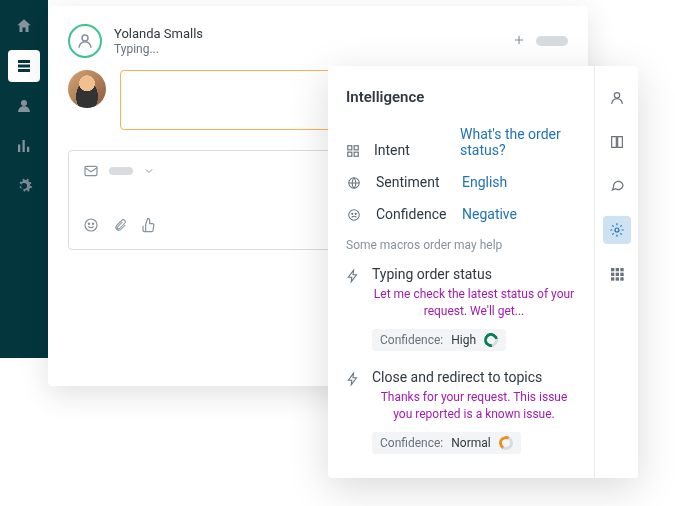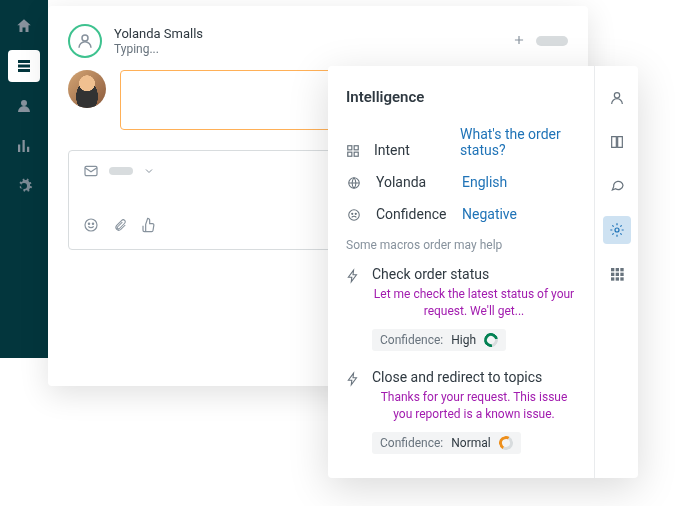--- a/index.html
+++ b/index.html
@@ -168,21 +168,21 @@
       <span class="val">What's the order status?</span>
     </div>
 
     <div class="intel-row">
       <span class="ico">
         <svg width="14" height="14" viewBox="0 0 24 24" fill="none" stroke="currentColor" stroke-width="1.8">
             <circle cx="12" cy="12" r="9"></circle>
             <path d="M3 12h18M12 3a14 14 0 010 18M12 3a14 14 0 000 18"></path>
           </svg>
       </span>
-      <span class="lbl">Yolanda</span>
+      <span class="lbl">Sentiment</span>
       <span class="val">English</span>
     </div>
 
     <div class="intel-row">
       <span class="ico">
         <svg width="14" height="14" viewBox="0 0 24 24" fill="none" stroke="currentColor" stroke-width="1.8">
             <circle cx="12" cy="12" r="9"></circle>
             <path d="M16 16s-1.5-2-4-2-4 2-4 2"></path>
             <circle cx="9" cy="10" r="1" fill="currentColor"></circle>
             <circle cx="15" cy="10" r="1" fill="currentColor"></circle>
@@ -194,21 +194,21 @@
 
     <div class="intel-sub">Some macros order may help</div>
 
     <div class="macro">
       <span class="bolt">
         <svg width="14" height="16" viewBox="0 0 24 24" fill="none" stroke="currentColor" stroke-width="1.8">
             <path d="M13 2L4 14h6l-1 8 9-12h-6z"></path>
           </svg>
       </span>
       <div>
-        <div class="macro-title">Check order status</div>
+        <div class="macro-title">Typing order status</div>
         <div class="macro-desc">Let me check the latest status of your request. We'll get...</div>
         <div class="confidence">
           <span class="clbl">Confidence:</span>
           <span class="cval">High</span>
           <span class="ring high"></span>
         </div>
       </div>
     </div>
 
     <div class="macro">

